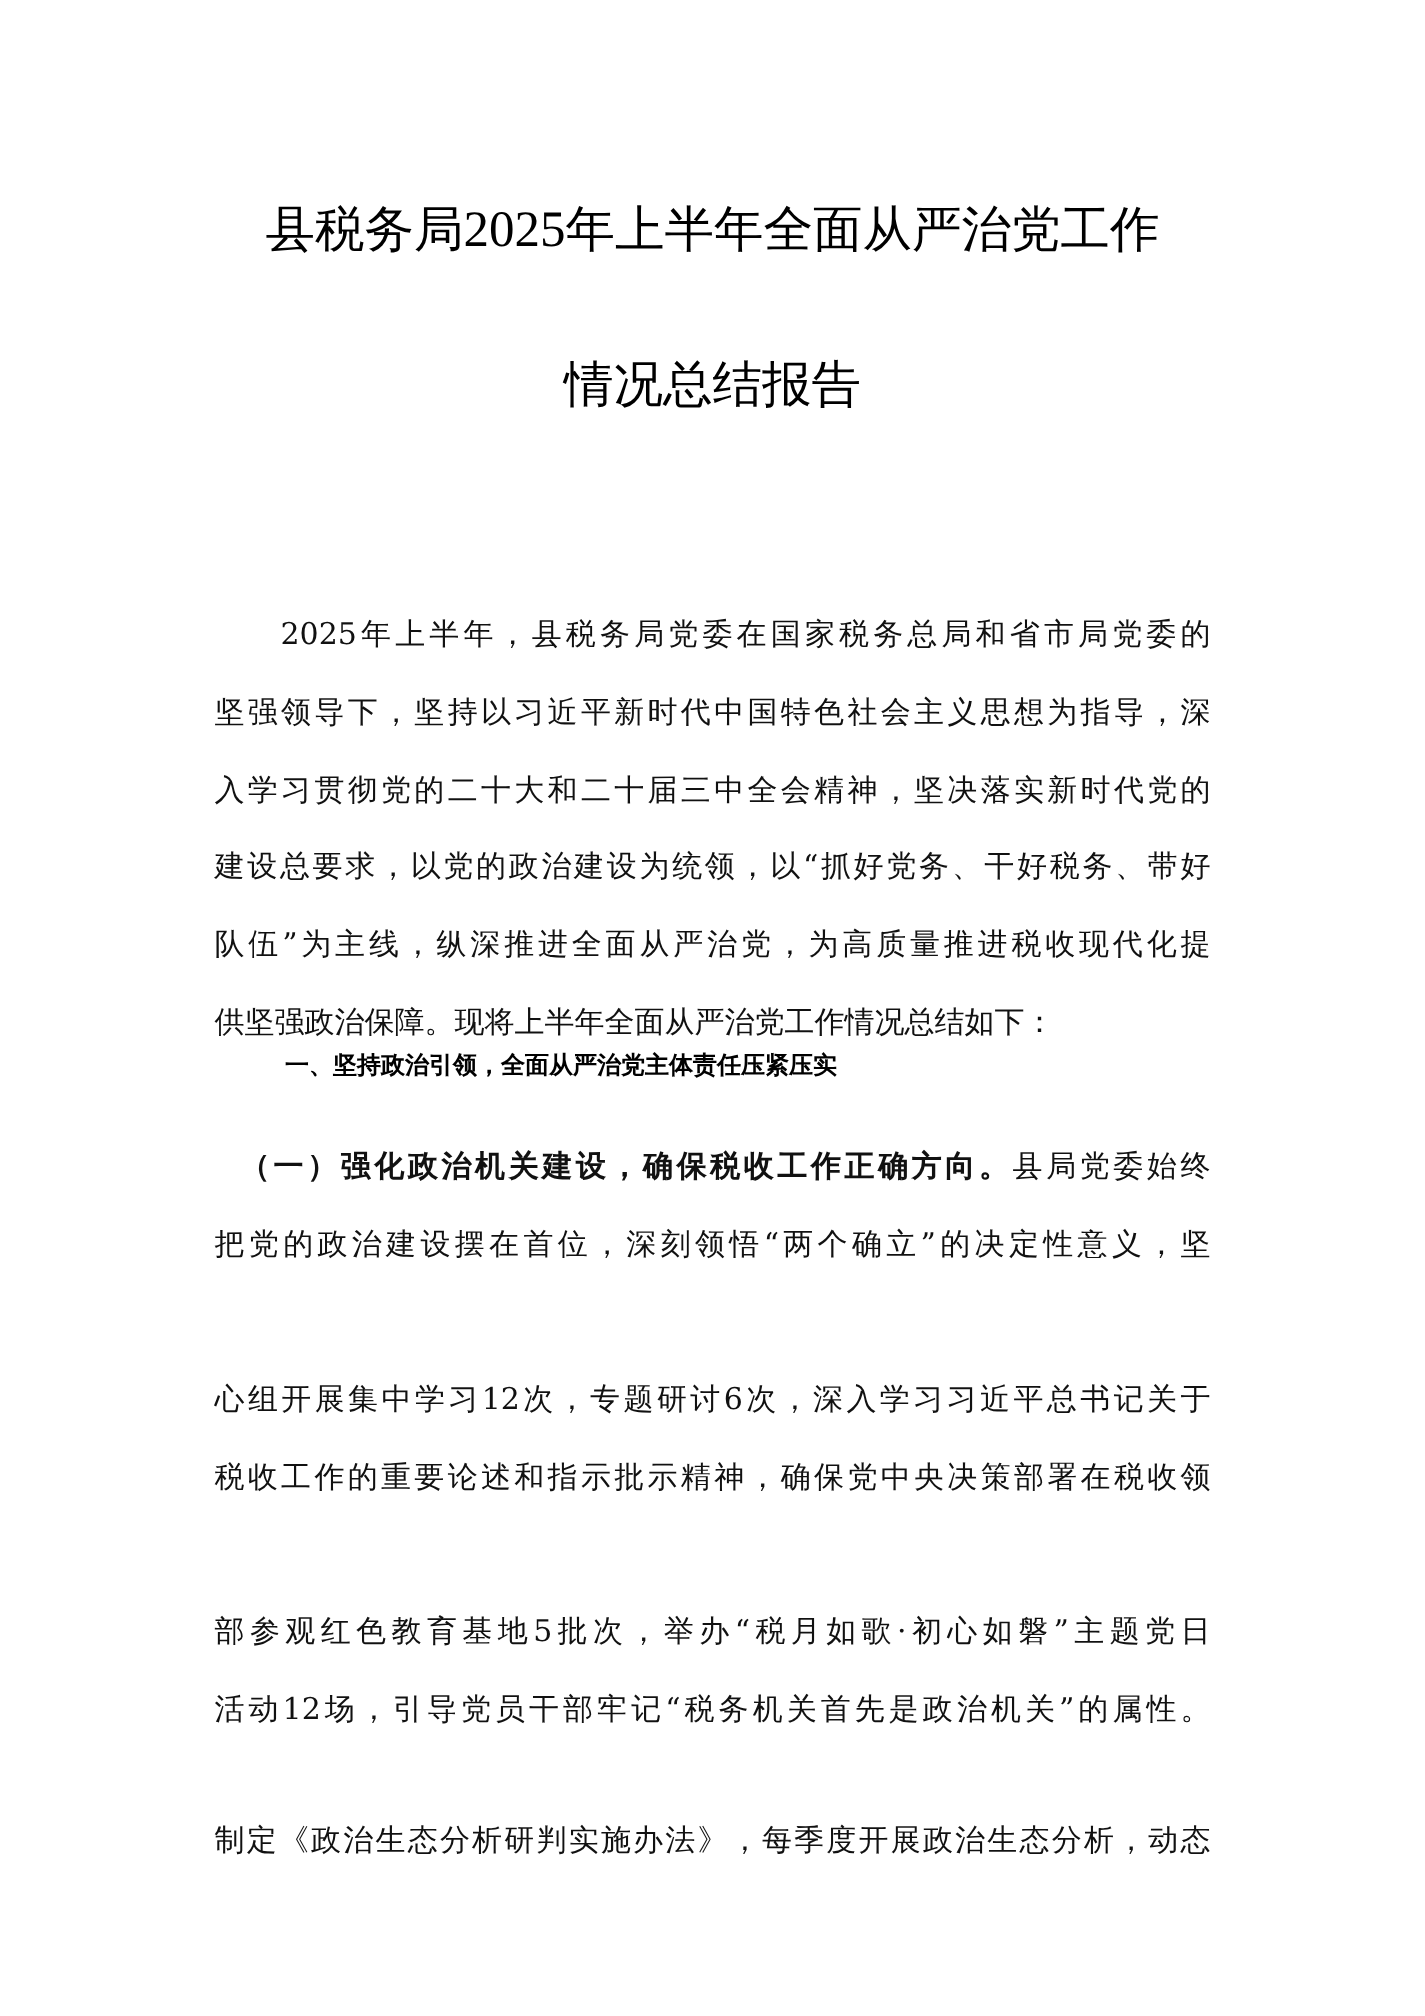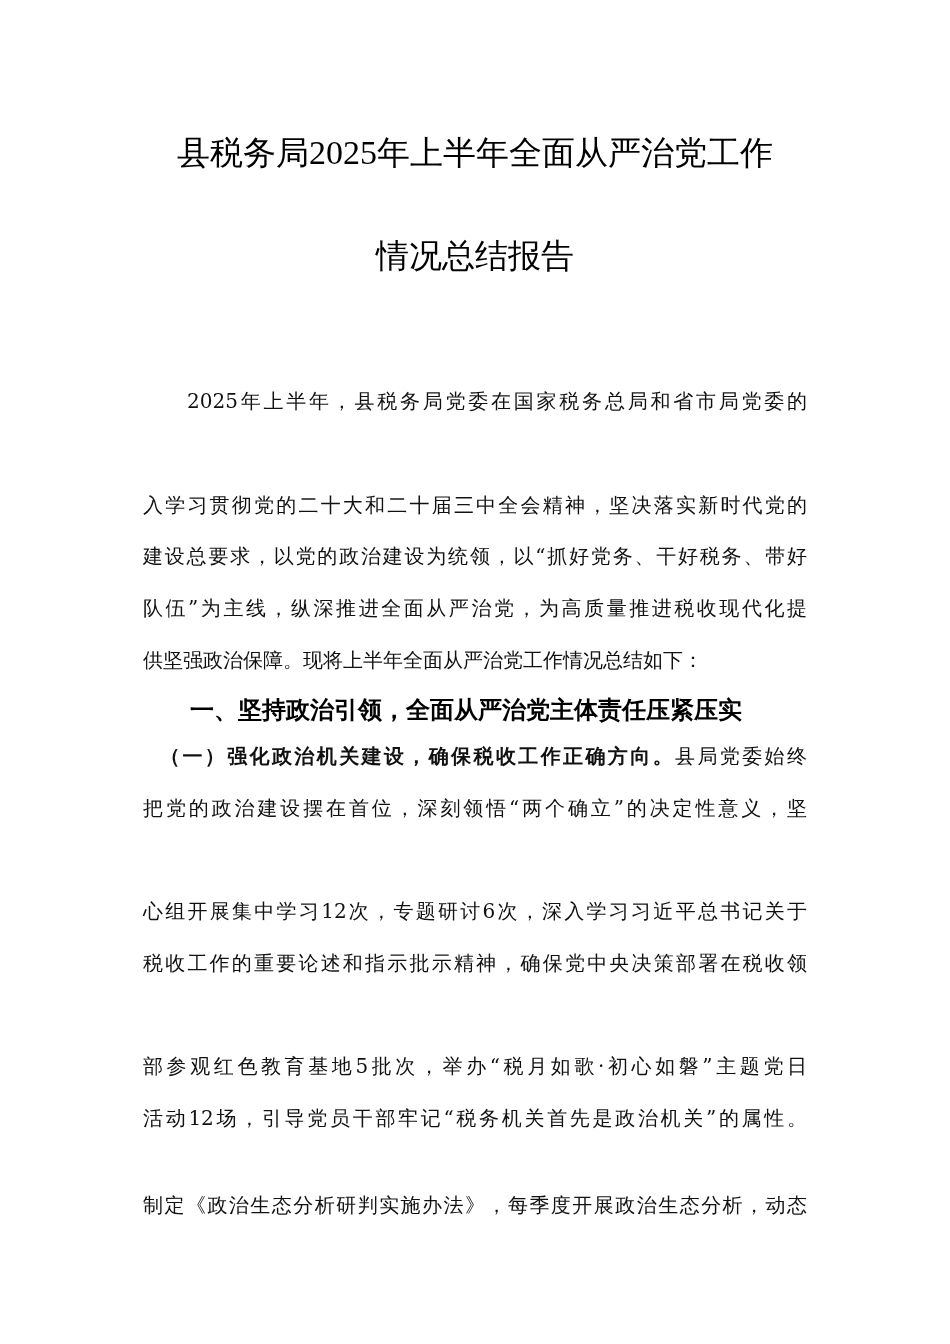--- a/index.html
+++ b/index.html
@@ -43,54 +43,56 @@
       position: absolute;
       left: 143px;
       width: 664px;
       font-family: "DejaVu Serif", "Liberation Serif", serif;
       font-size: 20px;
       line-height: 26px;
       white-space: nowrap;
       text-align: justify;
       text-align-last: justify;
       color: #111111;
+      margin-top: 21px;
     }
     .body-line.first {
       left: 187px;
       width: 620px;
     }
     .body-line.last {
       text-align-last: left;
     }
     .heading-1 {
       position: absolute;
       left: 190px;
       font-family: "DejaVu Sans", "Liberation Sans", sans-serif;
       font-weight: bold;
-      font-size: 24px;
+      font-size: 16px;
       line-height: 26px;
       white-space: nowrap;
       color: #000000;
     }
     .bold-lead {
       font-family: "DejaVu Sans", "Liberation Sans", sans-serif;
       font-weight: bold;
     }
   </style>
 </head>
 <body>
 
 <div class="page">
 
   <div class="title-line" style="top:131px;">
     <span>县税务局</span><span class="num">2025</span><span>年上半年全面从严治党工作</span>
   </div>
   <div class="title-line" style="top:234px;">情况总结报告</div>
 
   <div class="body-line first" style="top:388px;">2025年上半年，县税务局党委在国家税务总局和省市局党委的</div>
+  <div class="body-line" style="top:440px;">坚强领导下，坚持以习近平新时代中国特色社会主义思想为指导，深</div>
   <div class="body-line" style="top:492px;">入学习贯彻党的二十大和二十届三中全会精神，坚决落实新时代党的</div>
   <div class="body-line" style="top:595px;">队伍”为主线，纵深推进全面从严治党，为高质量推进税收现代化提</div>
   <div class="body-line" style="top:543px;">建设总要求，以党的政治建设为统领，以“抓好党务、干好税务、带好</div>
   <div class="body-line last" style="top:647px;">供坚强政治保障。现将上半年全面从严治党工作情况总结如下：</div>
 
   <div class="heading-1" style="top:697px;">一、坚持政治引领，全面从严治党主体责任压紧压实</div>
 
   <div class="body-line" style="top:743px; left:160px; width:647px;">
     <span class="bold-lead">（一）强化政治机关建设，确保税收工作正确方向。</span><span>县局党委始终</span>
   </div>

